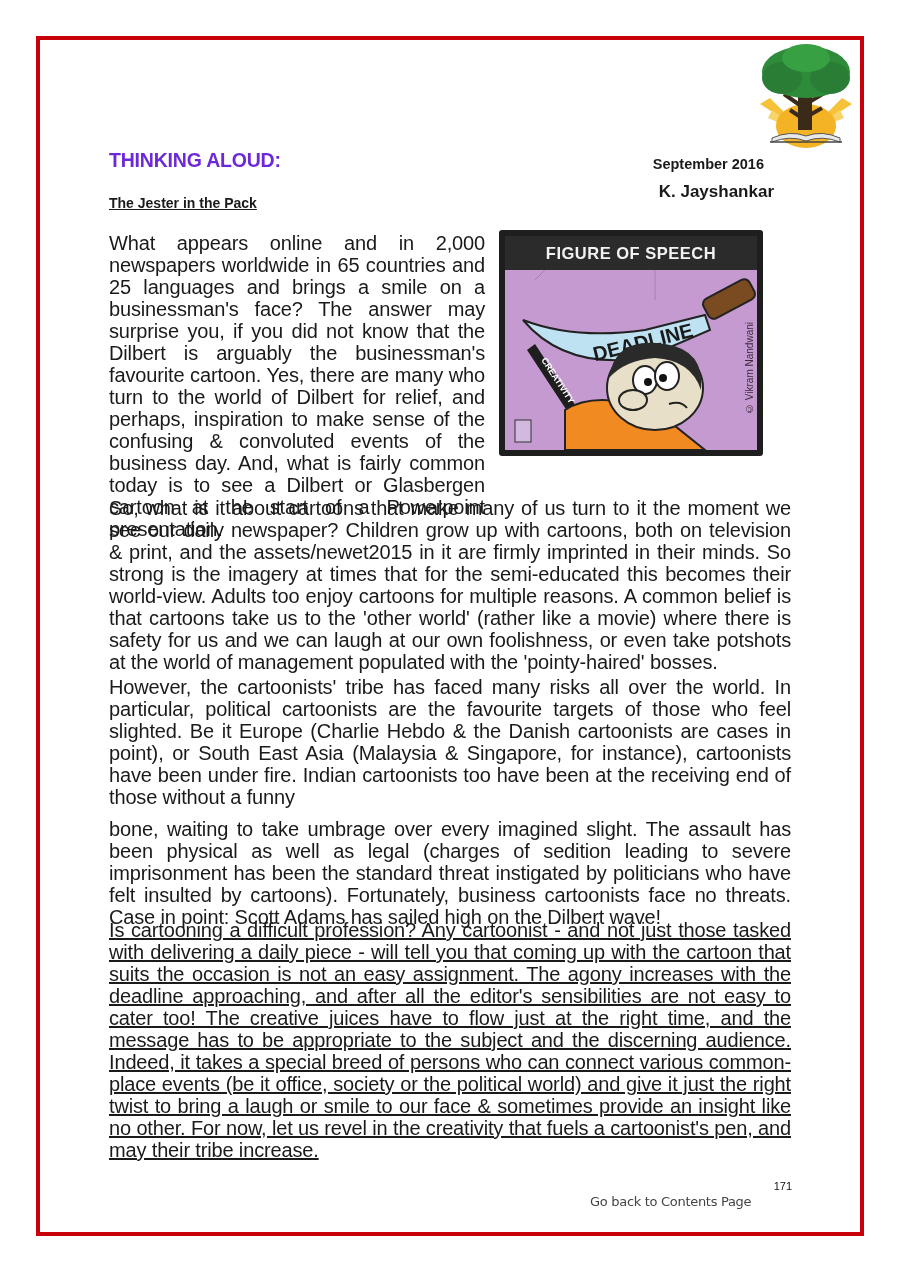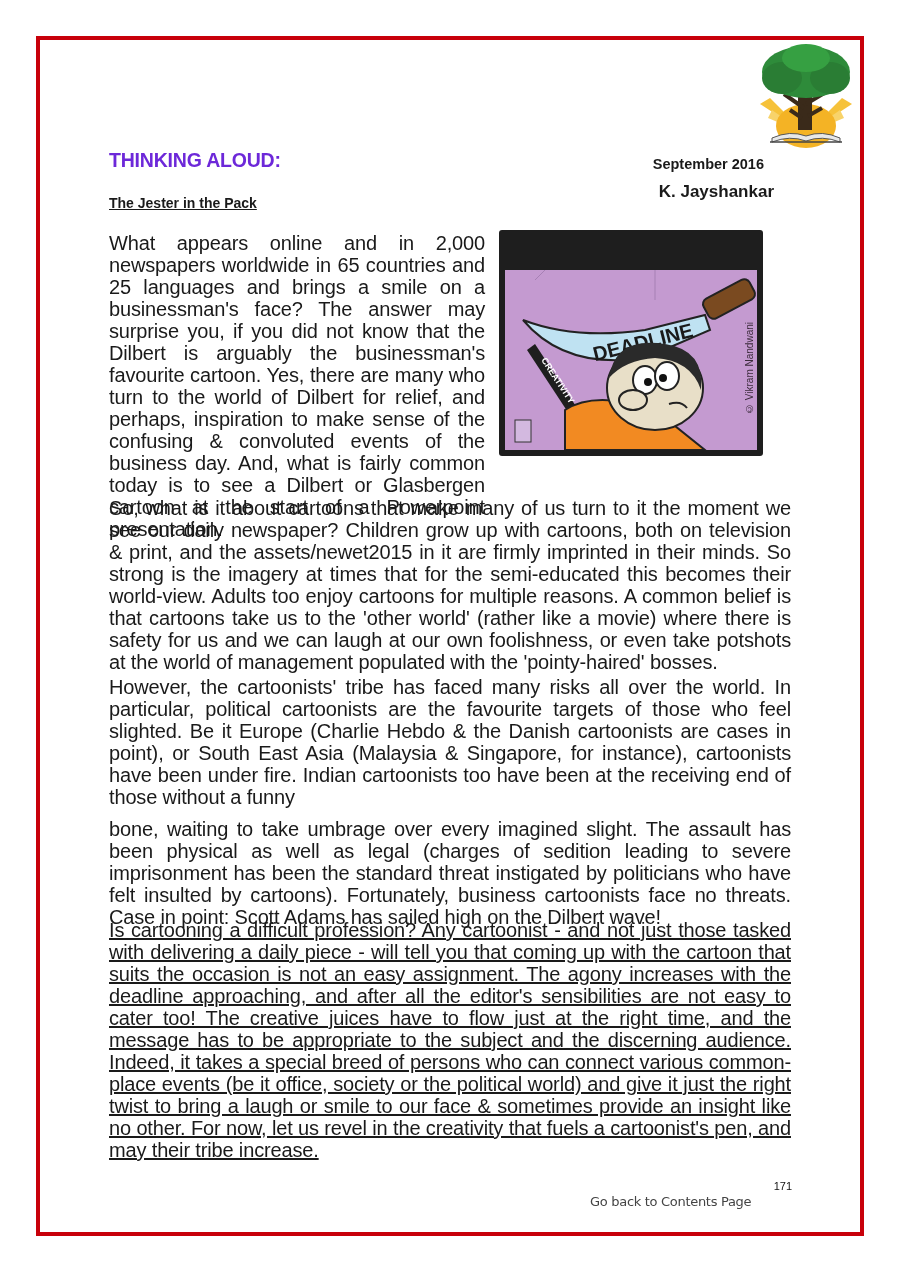--- a/index.html
+++ b/index.html
@@ -68,20 +68,21 @@
 </div>
 
 <div class="subtitle-row">
   <span class="article-title">The Jester in the Pack</span>
   <span class="author">K. Jayshankar</span>
 </div>
 
 <p class="body-text intro">What appears online and in 2,000 newspapers worldwide in 65 countries and 25 languages and brings a smile on a businessman's face? The answer may surprise you, if you did not know that the Dilbert is arguably the businessman's favourite cartoon. Yes, there are many who turn to the world of Dilbert for relief, and perhaps, inspiration to make sense of the confusing &amp; convoluted events of the business day. And, what is fairly common today is to see a Dilbert or Glasbergen cartoon at the start of a Powerpoint presentation.</p>
 
 <div class="cartoon">
+  <div class="cartoon-head">FIGURE OF SPEECH</div>
   <div class="cartoon-art">
     <svg width="252" height="180" viewBox="0 0 252 180">
       <path d="M30 10 L40 0 M150 0 L150 30" stroke="#a680b4" stroke-width="1"></path>
       <path d="M18 50 Q60 100 140 88 L205 60 L200 45 L140 60 Q70 70 18 50 Z" fill="#bfe2f2" stroke="#222" stroke-width="2"></path>
       <rect x="198" y="18" width="52" height="22" rx="6" transform="rotate(-28 224 29)" fill="#7a4a20" stroke="#222" stroke-width="2"></rect>
       <text x="88" y="86" font-family="Liberation Sans, sans-serif" font-weight="bold" font-size="20" fill="#1a1a1a" transform="rotate(-14 110 80)">DEADLINE</text>
       <path d="M30 74 L80 150 L72 156 L22 80 Z" fill="#1e1e1e"></path>
       <text x="0" y="0" font-family="Liberation Sans, sans-serif" font-weight="bold" font-size="9" fill="#fff" transform="translate(36 90) rotate(57)">CREATIVITY</text>
       <path d="M60 140 Q90 120 150 140 L200 180 L60 180 Z" fill="#f28a22" stroke="#222" stroke-width="2"></path>
       <ellipse cx="150" cy="118" rx="48" ry="42" fill="#e8dfc8" stroke="#222" stroke-width="2"></ellipse>

